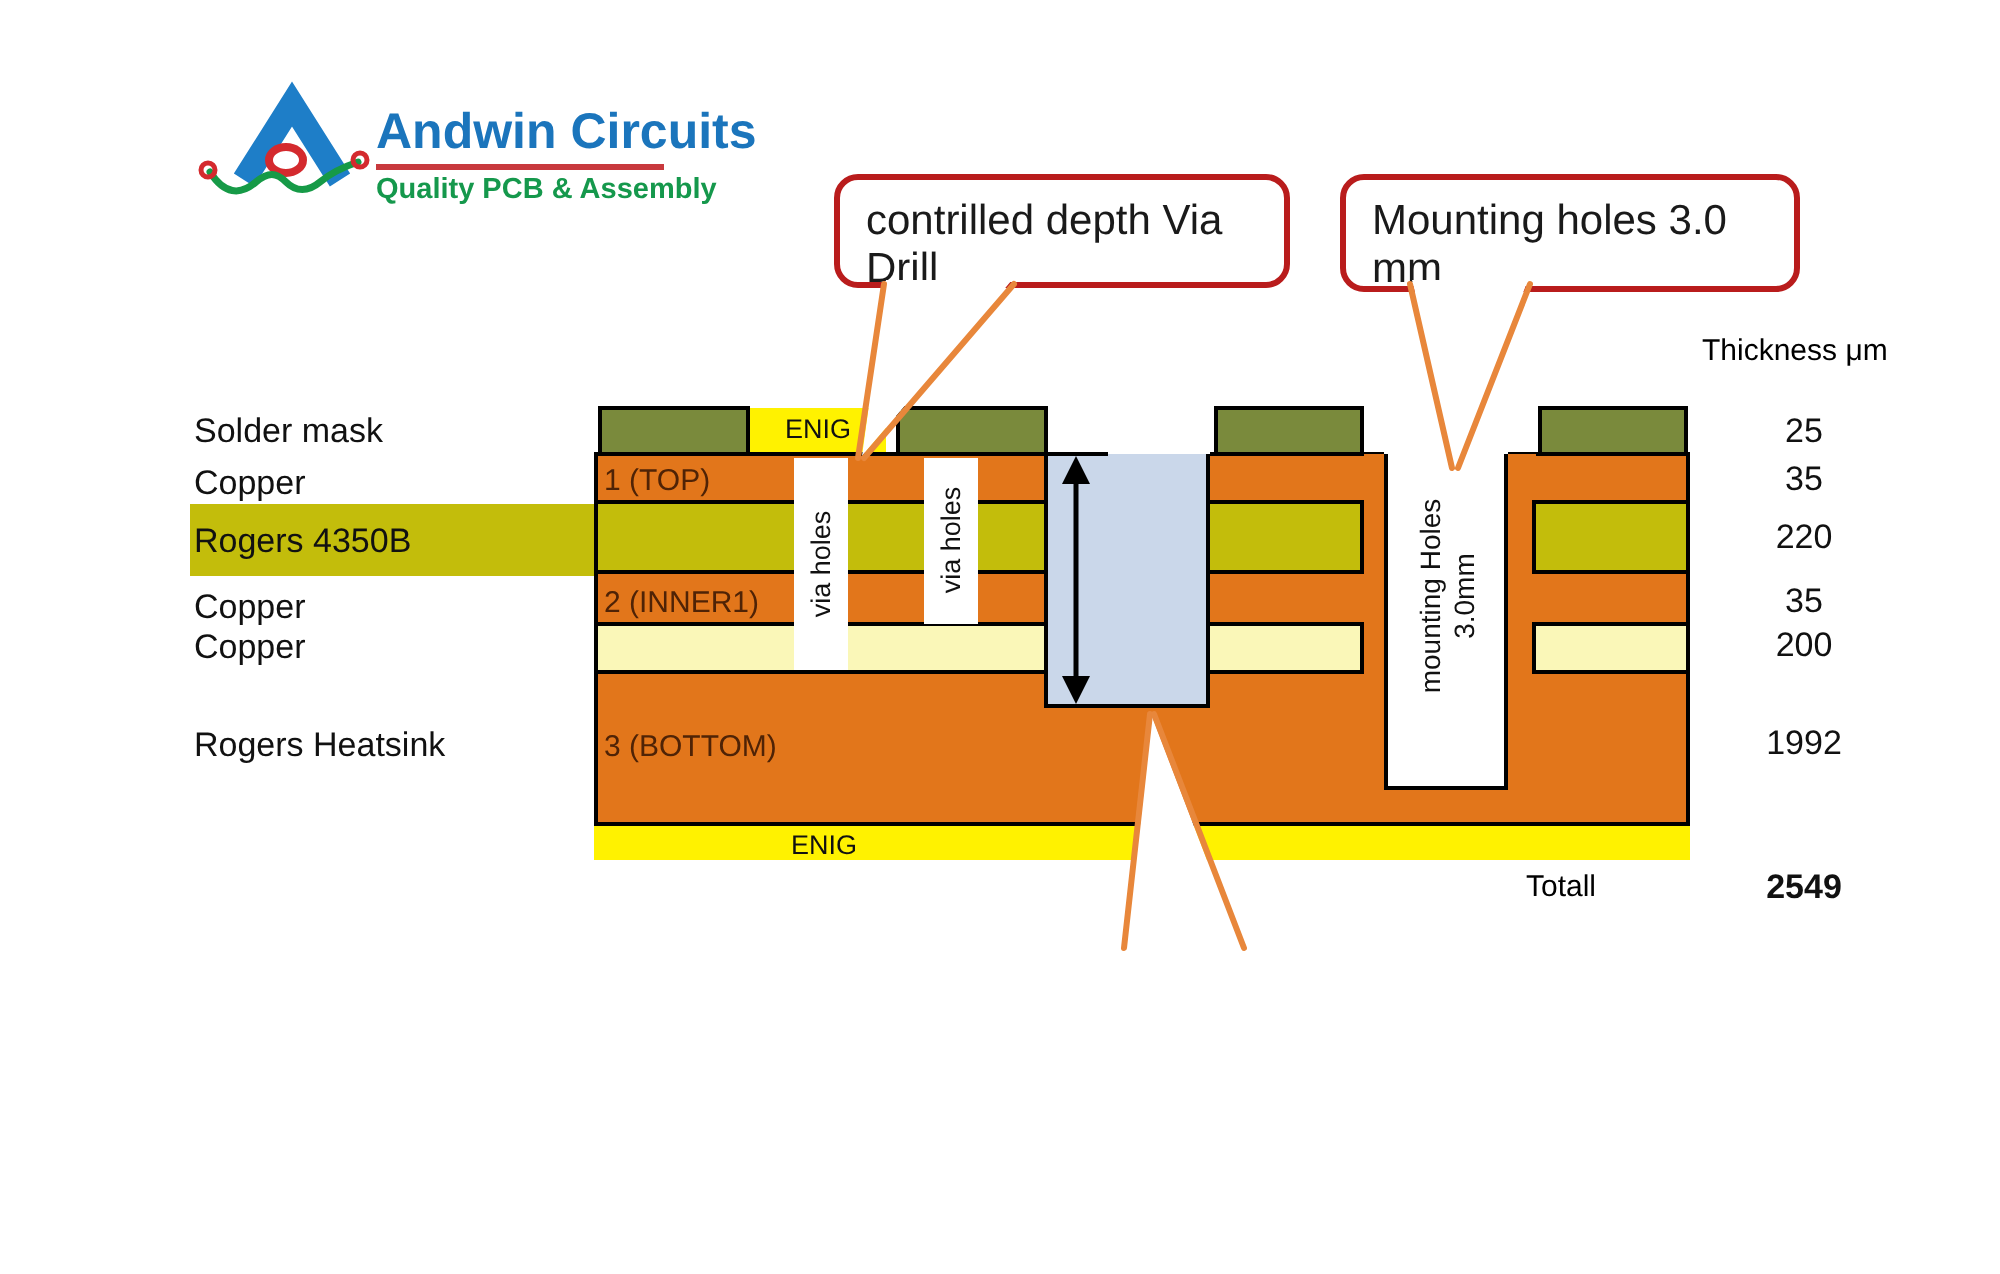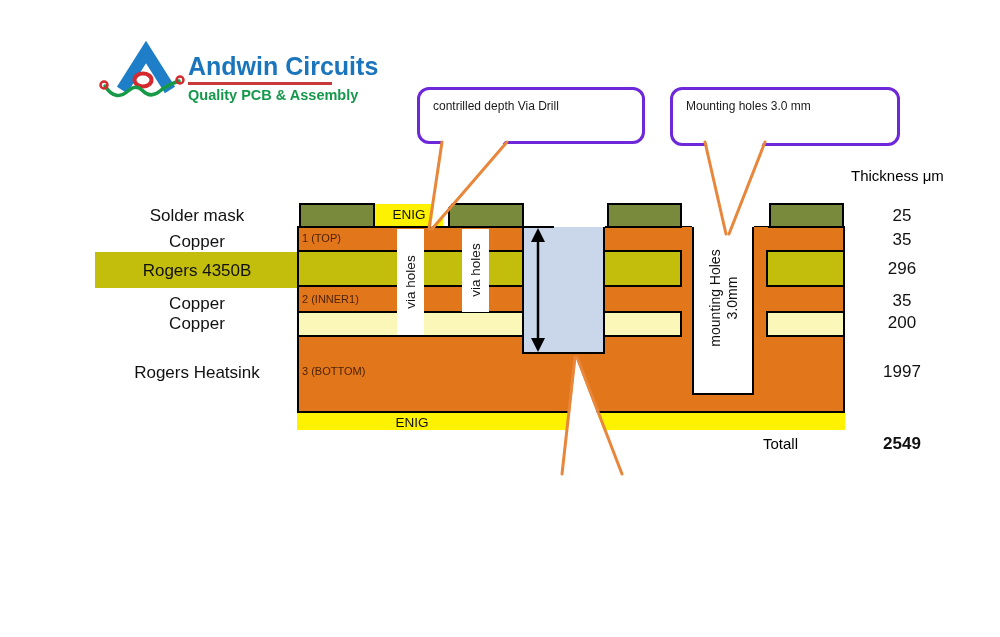--- a/index.html
+++ b/index.html
@@ -4,33 +4,33 @@
 <style>
   html,body{margin:0;padding:0;background:#ffffff;}
   #page{position:relative;width:1000px;height:637px;background:#ffffff;overflow:hidden;
         font-family:"Liberation Sans",sans-serif;color:#000;margin-left:37px;}
   .abs{position:absolute;box-sizing:border-box;}
   
   .logo-name{font-size:25px;font-weight:bold;color:#1B75BC;letter-spacing:0px;}
   .logo-rule{background:#C8393D;height:3px;}
   .logo-tag{font-size:14.5px;font-weight:bold;color:#15984C;}
   
-  .callout{background:#fff;border:3px solid #6d28d9;border-radius:12px;
-           font-size:12px;color:#1a1a1a;padding:9px 0 0 13px;}
+  .callout{background:#fff;border:3px solid #b91c1c;border-radius:12px;
+           font-size:21px;color:#1a1a1a;padding:9px 0 0 13px;}
   
   .band{left:260px;width:548px;}
   .copper{background:#E2761B;}
   .rogers{background:#C3BD0B;}
   .soldermask{background:#7A8A3C;border:2px solid #000;}
   .prepreg-c{background:#FAF7B8;}
   .enig-c{background:#FFF200;}
   .cavity-c{background:#CAD7EA;}
   .blk{background:#000;}
-  .stack-label{font-size:11px;color:#4F2306;white-space:nowrap;}
-  .left-label{left:60px;width:200px;text-align:center;font-size:17px;color:#111;}
+  .stack-label{font-size:15px;color:#4F2306;white-space:nowrap;}
+  .left-label{left:60px;width:200px;font-size:17px;color:#111;}
   .thick-val{left:833px;width:64px;text-align:center;font-size:17px;color:#111;}
   .vtext{display:flex;align-items:center;justify-content:center;text-align:center;
          transform:rotate(-90deg);white-space:nowrap;font-size:13.5px;color:#111;}
   .enig-label{font-size:13.5px;color:#111;text-align:center;}
   svg{display:block;}
 </style>
 </head>
 <body>
 
 <div id="page">
@@ -109,24 +109,24 @@
   </div>
 
   <div class="abs stack-label" style="left:265px;top:232px;">1 (TOP)</div>
   <div class="abs stack-label" style="left:265px;top:293px;">2 (INNER1)</div>
   <div class="abs stack-label" style="left:265px;top:365px;">3 (BOTTOM)</div>
   <div class="abs enig-label" style="left:345px;top:415px;width:60px;">ENIG</div>
 
   <div class="abs" style="left:814px;top:167px;width:100px;text-align:left;font-size:15px;">Thickness μm</div>
   <div class="abs thick-val" style="top:206px;">25</div>
   <div class="abs thick-val" style="top:230px;">35</div>
-  <div class="abs thick-val" style="top:259px;">296</div>
+  <div class="abs thick-val" style="top:259px;">220</div>
   <div class="abs thick-val" style="top:291px;">35</div>
   <div class="abs thick-val" style="top:313px;">200</div>
-  <div class="abs thick-val" style="top:362px;">1997</div>
+  <div class="abs thick-val" style="top:362px;">1992</div>
   <div class="abs" style="left:726px;top:435px;width:60px;text-align:left;font-size:15px;">Totall</div>
   <div class="abs thick-val" style="top:434px;font-weight:bold;">2549</div>
 
   <div class="abs" style="left:0;top:0;width:1000px;height:637px;pointer-events:none;">
     <svg width="1000" height="637" viewBox="0 0 1000 637">
 
       <g>
         <polygon points="406,140 469,140 394,228" fill="#ffffff"></polygon>
         <path d="M 405,142 L 392,229" fill="none" stroke="#E8873B" stroke-width="3" stroke-linecap="round"></path>
         <path d="M 470,142 L 395,229" fill="none" stroke="#E8873B" stroke-width="3" stroke-linecap="round"></path>

